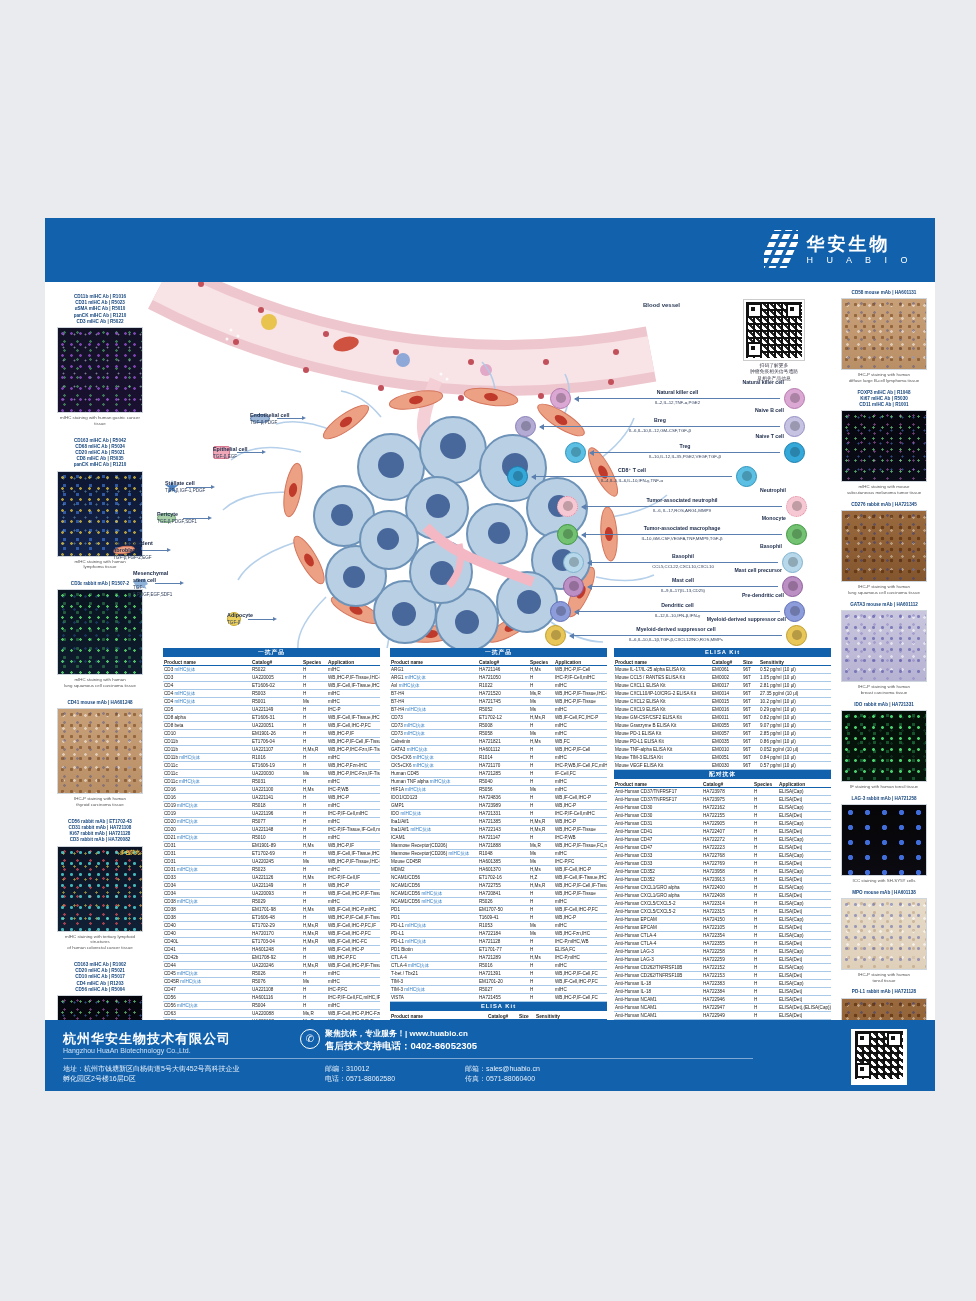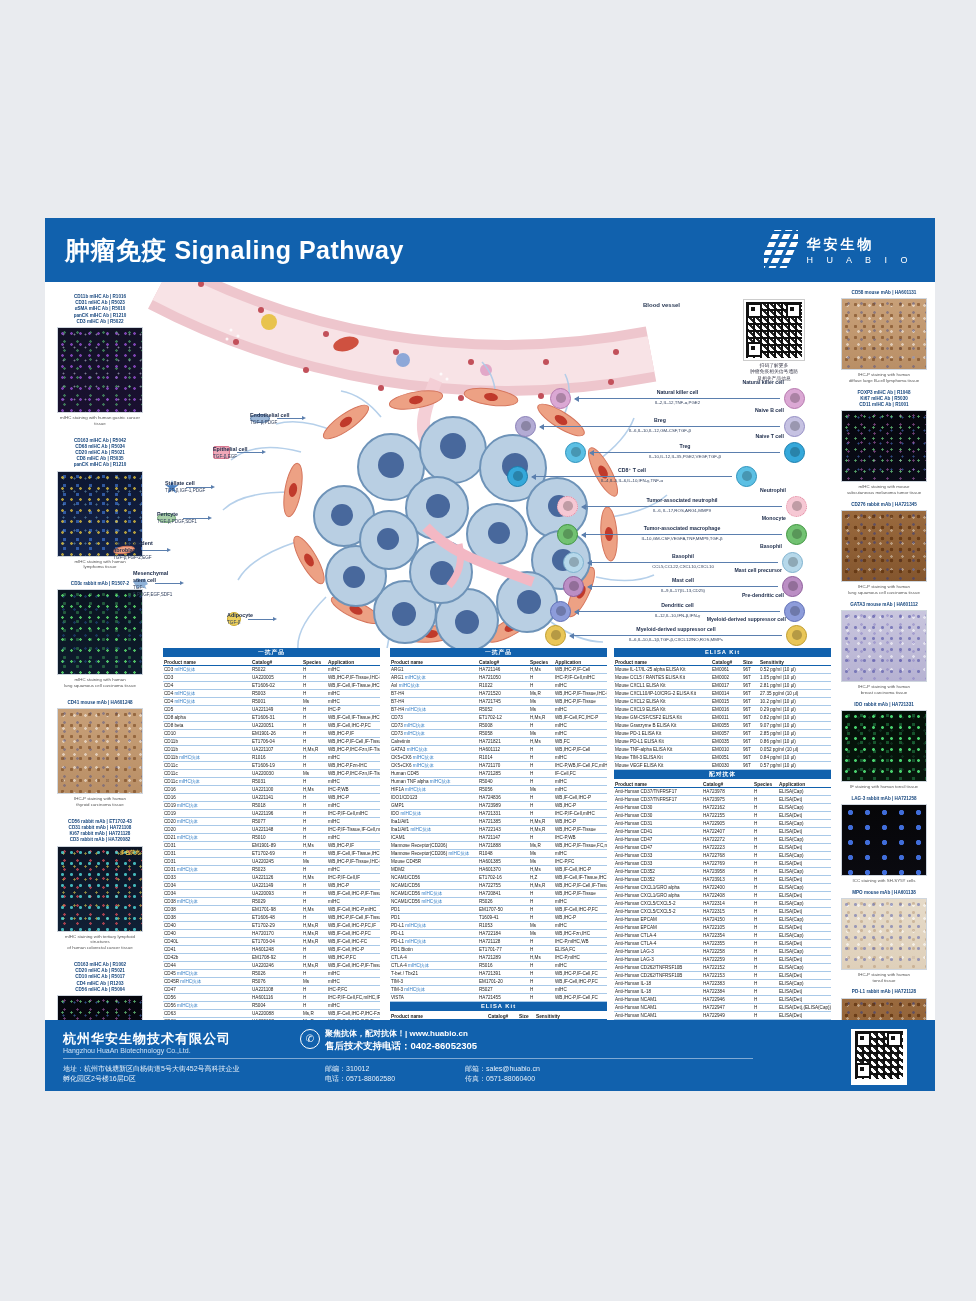--- a/index.html
+++ b/index.html
@@ -5,21 +5,21 @@
   html,body{margin:0;padding:0;}
   body{width:976px;height:1301px;position:relative;background:#e9ebef;font-family:"Liberation Sans","DejaVu Sans",sans-serif;overflow:hidden;}
   .poster{position:absolute;left:45px;top:218px;width:890px;height:873px;background:#fff;}
   
   .hdr{position:absolute;top:0;left:0;right:0;height:64px;background:#1161ad;}
   .hdr-title{position:absolute;left:20px;top:16px;color:#fff;font-size:25px;font-weight:bold;letter-spacing:.5px;}
   .logo{position:absolute;right:22px;top:12px;display:flex;align-items:center;gap:8px;}
   .logo-icon{width:34px;height:38px;position:relative;overflow:hidden;}
   .logo-icon i{position:absolute;width:7px;height:46px;top:-4px;background:repeating-linear-gradient(to bottom,#fff 0 5px,rgba(255,255,255,0) 5px 8px);transform:skewX(-24deg);}
   .logo-icon i:nth-child(1){left:2px;}.logo-icon i:nth-child(2){left:13px;}.logo-icon i:nth-child(3){left:24px;}
-  .logo-cn{color:#fff;font-size:14px;font-weight:bold;letter-spacing:3px;line-height:22px;}
+  .logo-cn{color:#fff;font-size:18px;font-weight:bold;letter-spacing:3px;line-height:22px;}
   .logo-en{color:#fff;font-size:9px;letter-spacing:5.5px;line-height:11px;}
   
   .content{position:absolute;top:64px;left:0;right:0;height:738px;background:#fff;overflow:hidden;}
   
   .strip{position:absolute;display:flex;flex-direction:column;align-items:center;}
   .strip-l{left:12px;top:12px;width:86px;gap:11px;}
   .strip-r{left:792px;top:8px;width:94px;gap:6px;}
   .panel{display:flex;flex-direction:column;align-items:center;width:100%;}
   .pcap{font-size:4.6px;line-height:6.2px;color:#17477e;font-weight:bold;text-align:center;white-space:pre-line;}
   .pimg{width:84px;height:84px;margin-top:2px;border:0.5px solid #cfd6de;position:relative;overflow:hidden;}
@@ -117,21 +117,20 @@
   .ftr-b2{position:absolute;left:420px;top:44px;font-size:7px;line-height:10px;color:#e8f1fa;white-space:pre-line;}
   .ftr-qr{position:absolute;right:28px;top:9px;width:52px;height:52px;background:#fff;padding:2px;}
   .ftr-qr .qr{width:48px;height:48px;border:none;outline:none;}
 </style>
 </head>
 <body>
 
 <div class="poster">
 
   <div class="hdr">
-    <div class="hdr-title">肿瘤免疫 Signaling Pathway</div>
     <div class="logo">
       <div class="logo-icon">
           <i></i>
           <i></i>
           <i></i>
         </div>
       <div>
         <div class="logo-cn">华安生物</div>
         <div class="logo-en">H U A B I O</div>
       </div>
@@ -1549,21 +1548,21 @@
 
         </div>
 
     </div>
   </div>
 
   <div class="ftr">
     <div class="ftr-co-cn">杭州华安生物技术有限公司</div>
     <div class="ftr-co-en">Hangzhou HuaAn Biotechnology Co.,Ltd.</div>
     <div class="ph-ico">✆</div>
-    <div class="slogan1">聚焦抗体，配对抗体！| www.huabio.cn</div>
+    <div class="slogan1">聚焦抗体，专业服务！| www.huabio.cn</div>
     <div class="slogan2">售后技术支持电话：0402-86052305</div>
     <div class="ftr-rule"></div>
     <div class="ftr-addr">地址：杭州市钱塘新区白杨街道5号大街452号高科技企业
 孵化园区2号楼16层D区</div>
     <div class="ftr-b1">邮编：310012
 电话：0571-88062580</div>
     <div class="ftr-b2">邮箱：sales@huabio.cn
 传真：0571-88060400</div>
     <div class="ftr-qr">
         <div class="qr">

